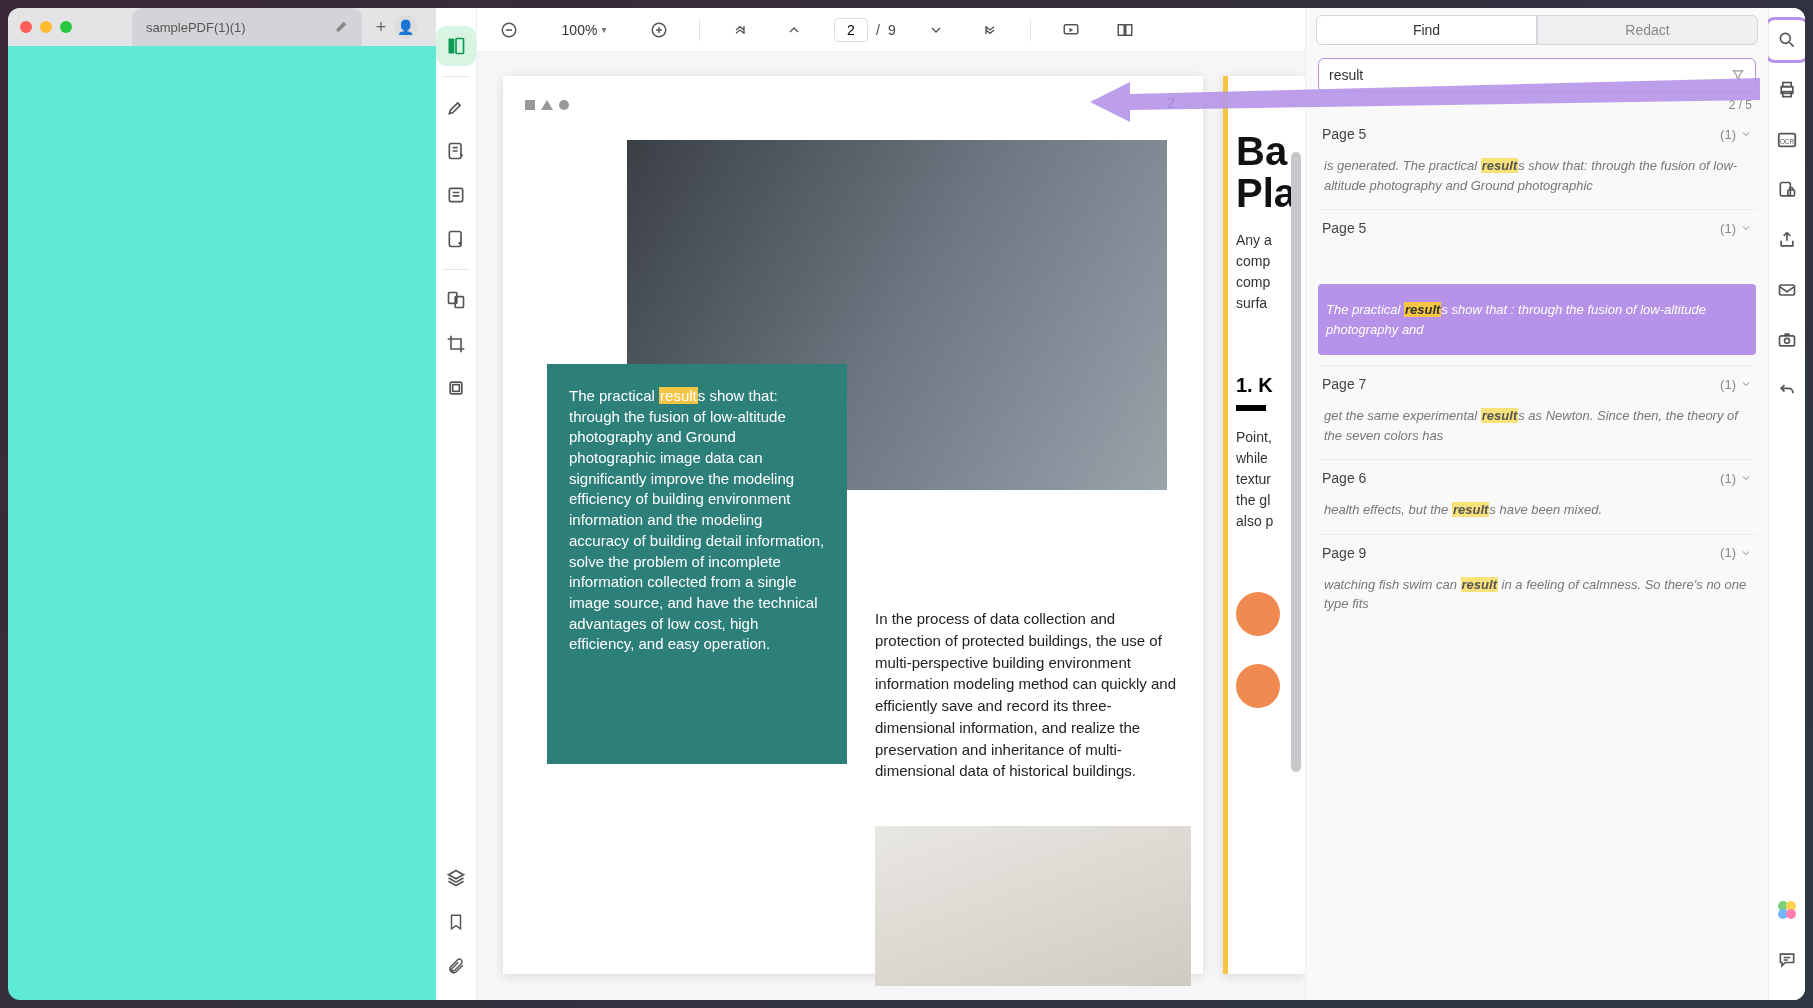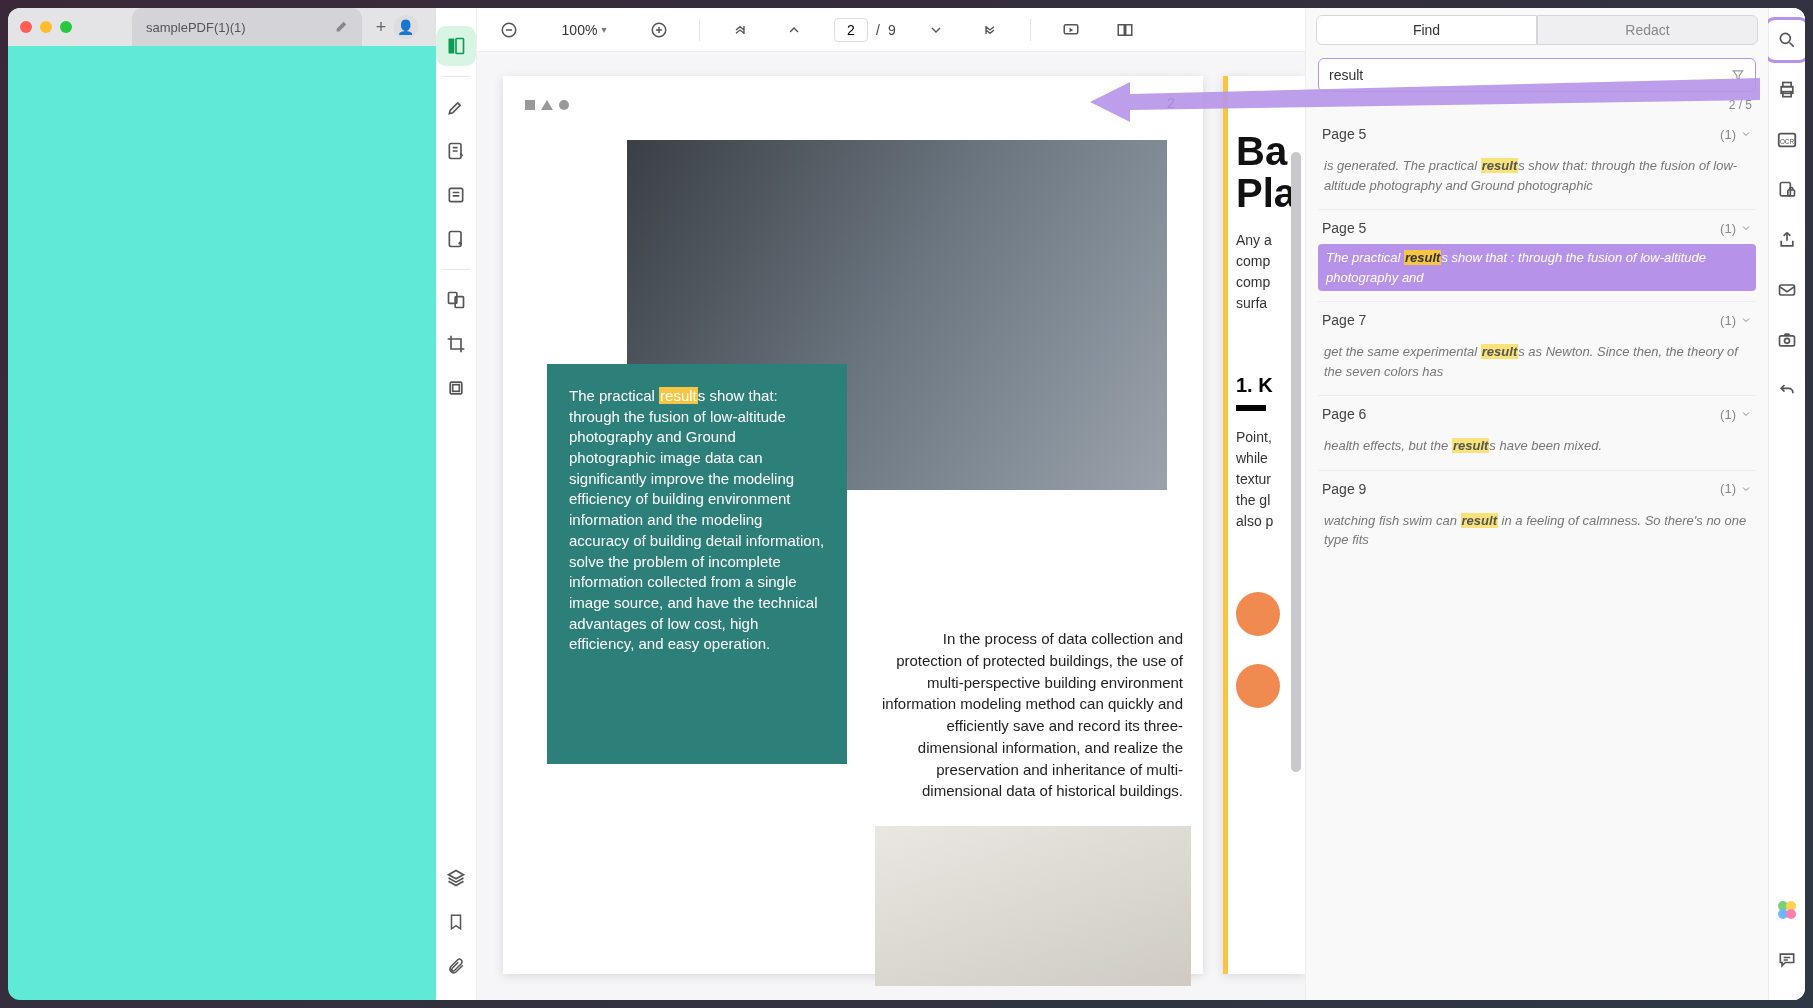--- a/index.html
+++ b/index.html
@@ -60,21 +60,21 @@
 .photo1 {
   position:absolute; top:64px; left:124px; width:540px; height:350px;
   background: linear-gradient(120deg,#3a3f44 0%,#6b7680 50%,#9aa3ac 100%);
 }
 .green-box {
   position:absolute; top:288px; left:44px; width:300px; height:400px; background:#2d7f7a; color:#fff;
   padding:22px; font-size:15px; line-height:1.38;
 }
 .hl-orange { background:#f6c544; padding:0 1px; }
 .rcol-text {
-  position:absolute; top:552px; left:372px; width:308px; font-size:15px; line-height:1.45; color:#222;text-align:right;
+  position:absolute; top:532px; left:372px; width:308px; font-size:15px; line-height:1.45; color:#222;
 }
 .photo2 {
   position:absolute; top:750px; left:372px; width:316px; height:160px;
   background: linear-gradient(160deg,#e9e7e2 0%, #cfcbc3 100%);
 }
 
 .page2 { width: 82px; height: 898px; border-left: 5px solid #f6c544; padding: 18px 8px; overflow:hidden;}
 .page2 h1 { font-size:40px; font-weight:800; color:#111; margin-top:36px; line-height:1.05;}
 .page2 .sec { font-size:20px; font-weight:800; margin-top:60px;}
 .page2 .blackbar { width:30px; height:6px; background:#000; margin-top:8px;}
@@ -99,21 +99,21 @@
   height:34px; border:1.5px solid #b693e8; border-radius:6px; display:flex; align-items:center; padding:0 10px; background:#fff;
 }
 .search-input input { flex:1; border:none; outline:none; font-size:14px; color:#333; background:transparent;}
 .filter-ico { color:#999; font-size:14px;}
 .counter { text-align:right; font-size:12px; color:#888; padding:6px 16px 4px;}
 .results { flex:1; overflow:auto; padding: 0 12px;}
 .group-hdr { display:flex; align-items:center; justify-content:space-between; padding: 10px 4px 8px; font-size:14px; color:#444;}
 .group-hdr .ct { color:#888; font-size:13px; display:flex; align-items:center; gap:4px;}
 .snippet { font-size:13px; color:#777; padding:6px 6px 14px; line-height:1.5;font-style:italic; }
 .snippet .kw { background:#f9e27a; color:#555; font-weight:600; padding:0 1px;}
-.snippet.selected { background:#b693e8; color:#fff; border-radius:4px; padding:4px 8px; margin-bottom:10px;}
+.snippet.selected { background:#b693e8; color:#fff; border-radius:4px; padding:16px 8px; margin-bottom:10px;margin-top:40px;}
 .snippet.selected .kw { background:#f6c544; color:#333;}
 .divider { height:1px; background:#ededef; }
 
 .right-rail {
   width:56px; background:#fff; border-left:1px solid #eee; display:flex; flex-direction:column; align-items:center; padding-top:14px; gap:14px;
 }
 .rr-btn { width:36px;height:36px; display:flex; align-items:center; justify-content:center; color:#555; border-radius:8px; cursor:pointer;}
 .rr-btn.highlight { outline:3px solid #b693e8; outline-offset:2px; border-radius:6px;}
 .rr-spacer { flex:1; }
 .rr-color { width:24px; height:24px; }

